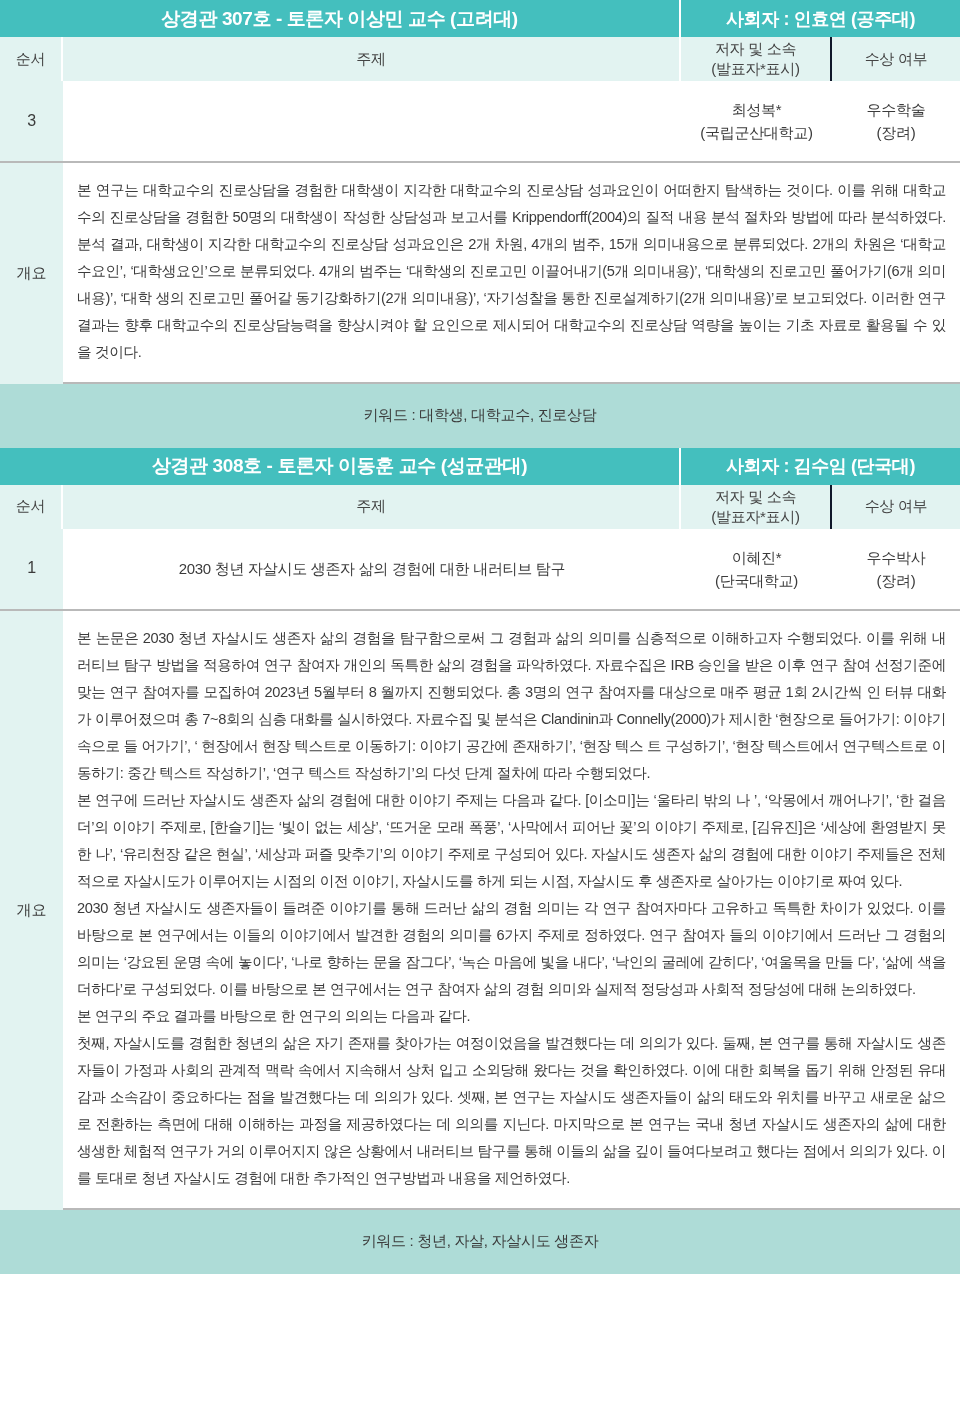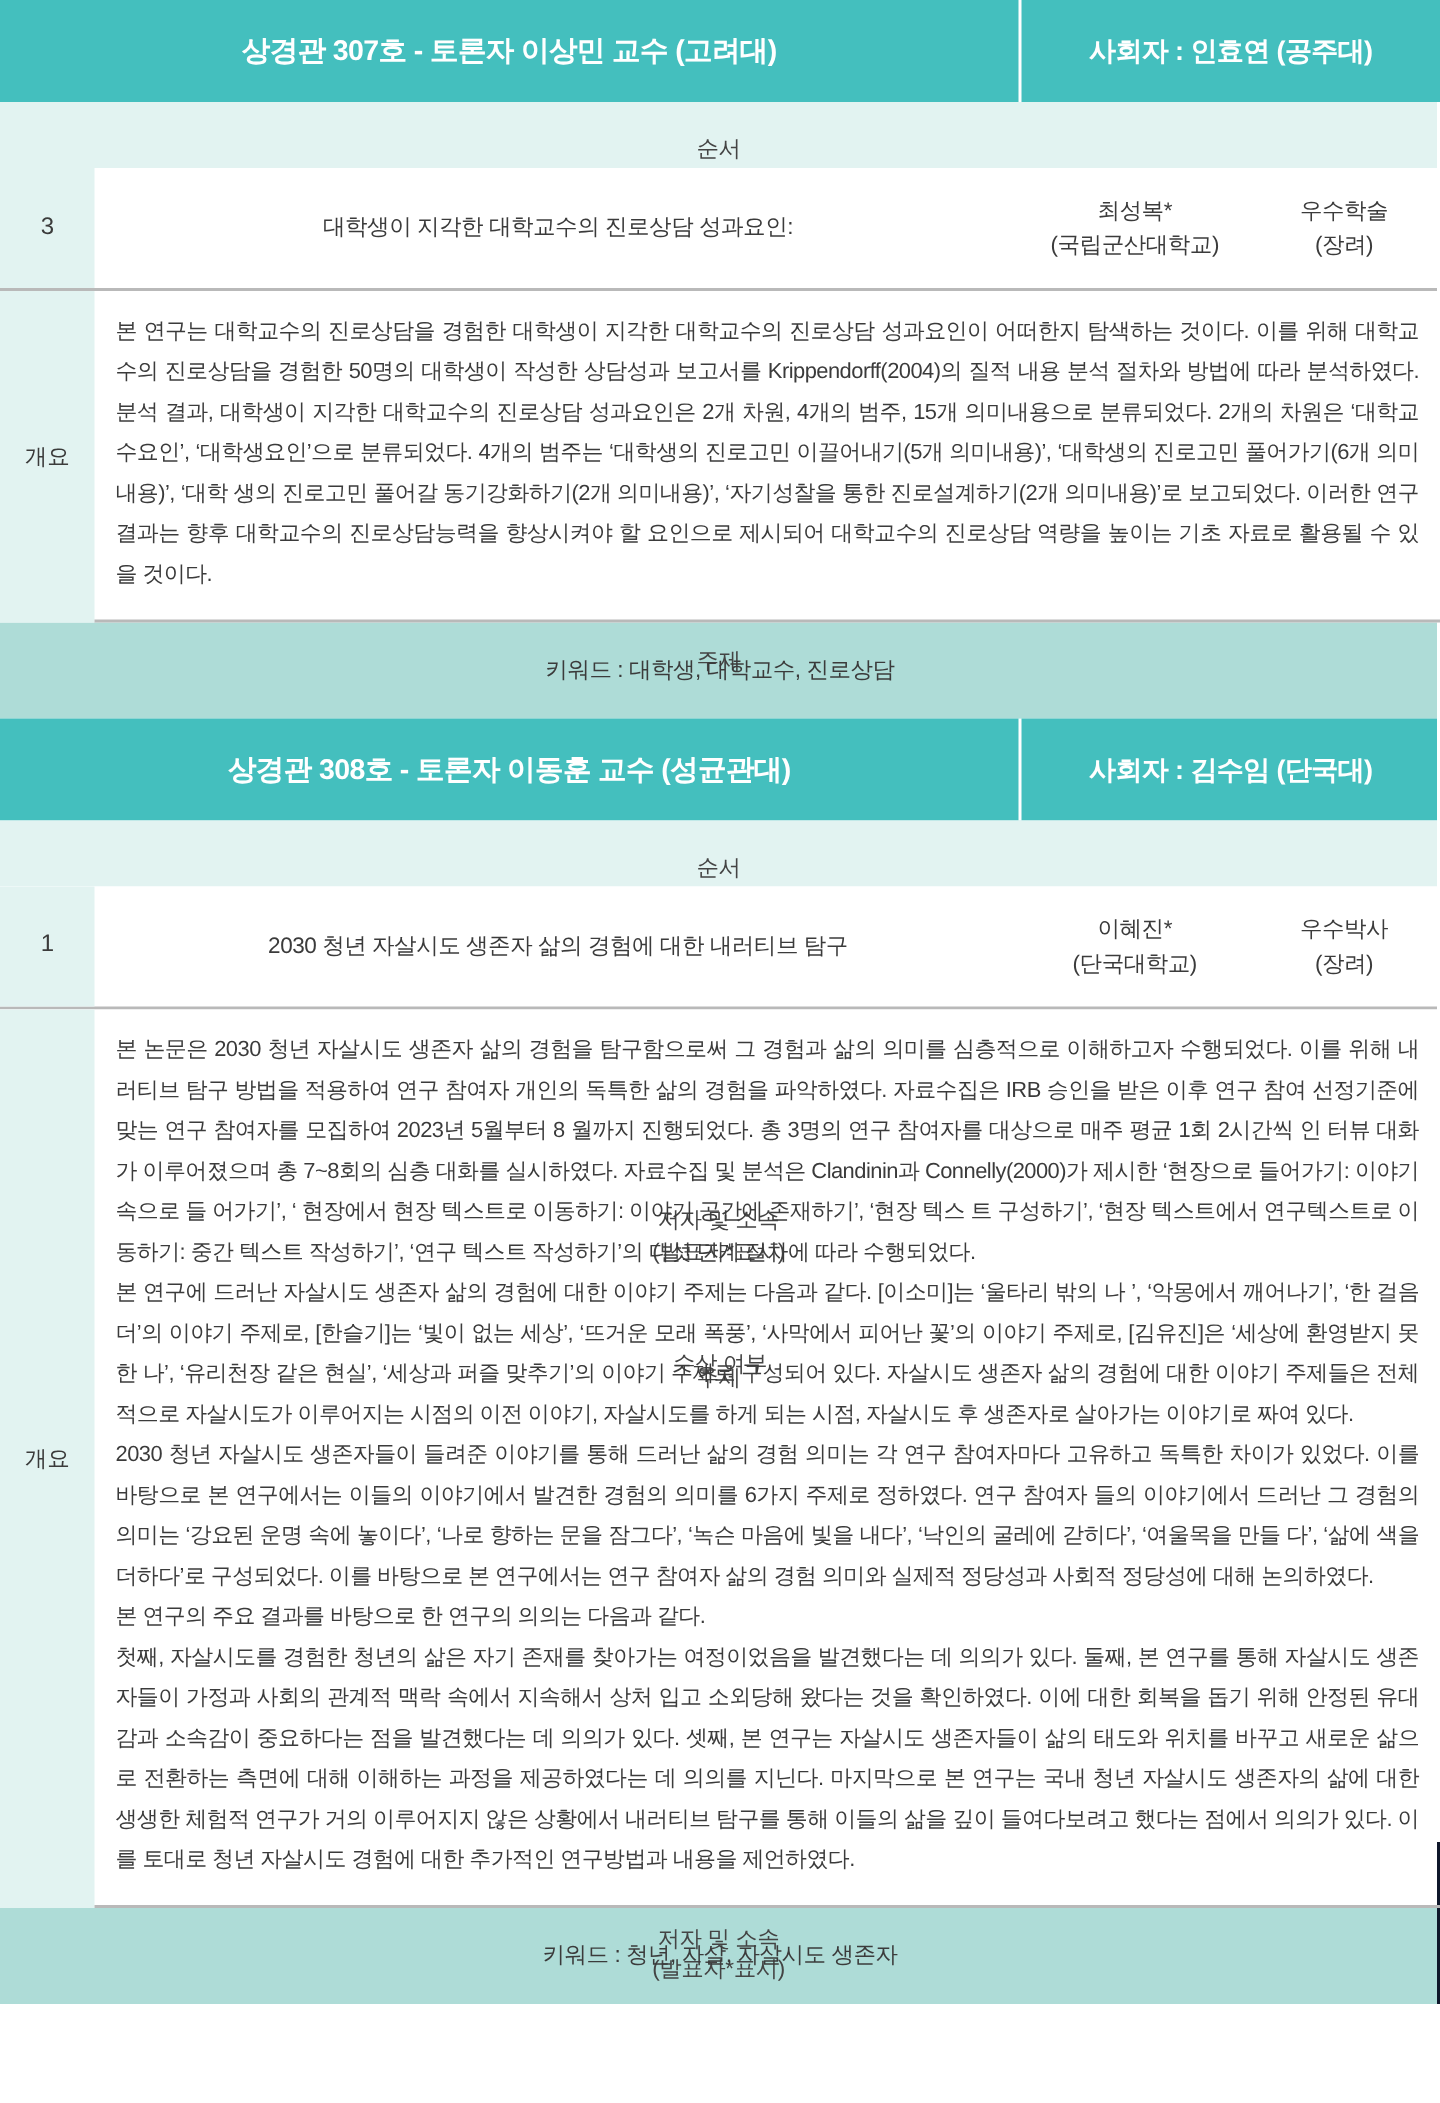--- a/index.html
+++ b/index.html
@@ -19,21 +19,21 @@
     box-sizing: border-box;
   }
 
   
   .session { width: 960px; }
 
   
   .session-title-bar {
     display: flex;
     background: #44bfbe;
-    height: 68px;
+    height: 37px;
     align-items: stretch;
   }
   .session-title-main {
     flex: 0 0 681px;
     display: flex;
     align-items: center;
     justify-content: center;
     color: #ffffff;
     font-size: 19px;
     font-weight: bold;
@@ -50,21 +50,20 @@
     font-size: 18px;
     font-weight: bold;
     letter-spacing: -0.4px;
   }
 
   
   .col-head {
     display: flex;
     background: #e2f3f1;
     height: 44px;
-    flex-direction: column;
   }
   .ch {
     display: flex;
     align-items: center;
     justify-content: center;
     text-align: center;
     font-size: 15px;
     color: #444;
     letter-spacing: -0.3px;
     box-sizing: border-box;
@@ -162,21 +161,20 @@
           <span class="l2">(발표자*표시)</span>
         </div>
       </div>
       <div class="ch ch-award">수상 여부</div>
     </div>
 
     <div class="data-row">
       <div class="dc dc-order">3</div>
       <div class="dc dc-topic">
         <div>
-          <span class="ln">대학생이 지각한 대학교수의 진로상담 성과요인:</span>
         </div>
       </div>
       <div class="dc dc-author">
         <div>
           <span class="ln">최성복*</span>
           <span class="ln">(국립군산대학교)</span>
         </div>
       </div>
       <div class="dc dc-award">
         <div>

